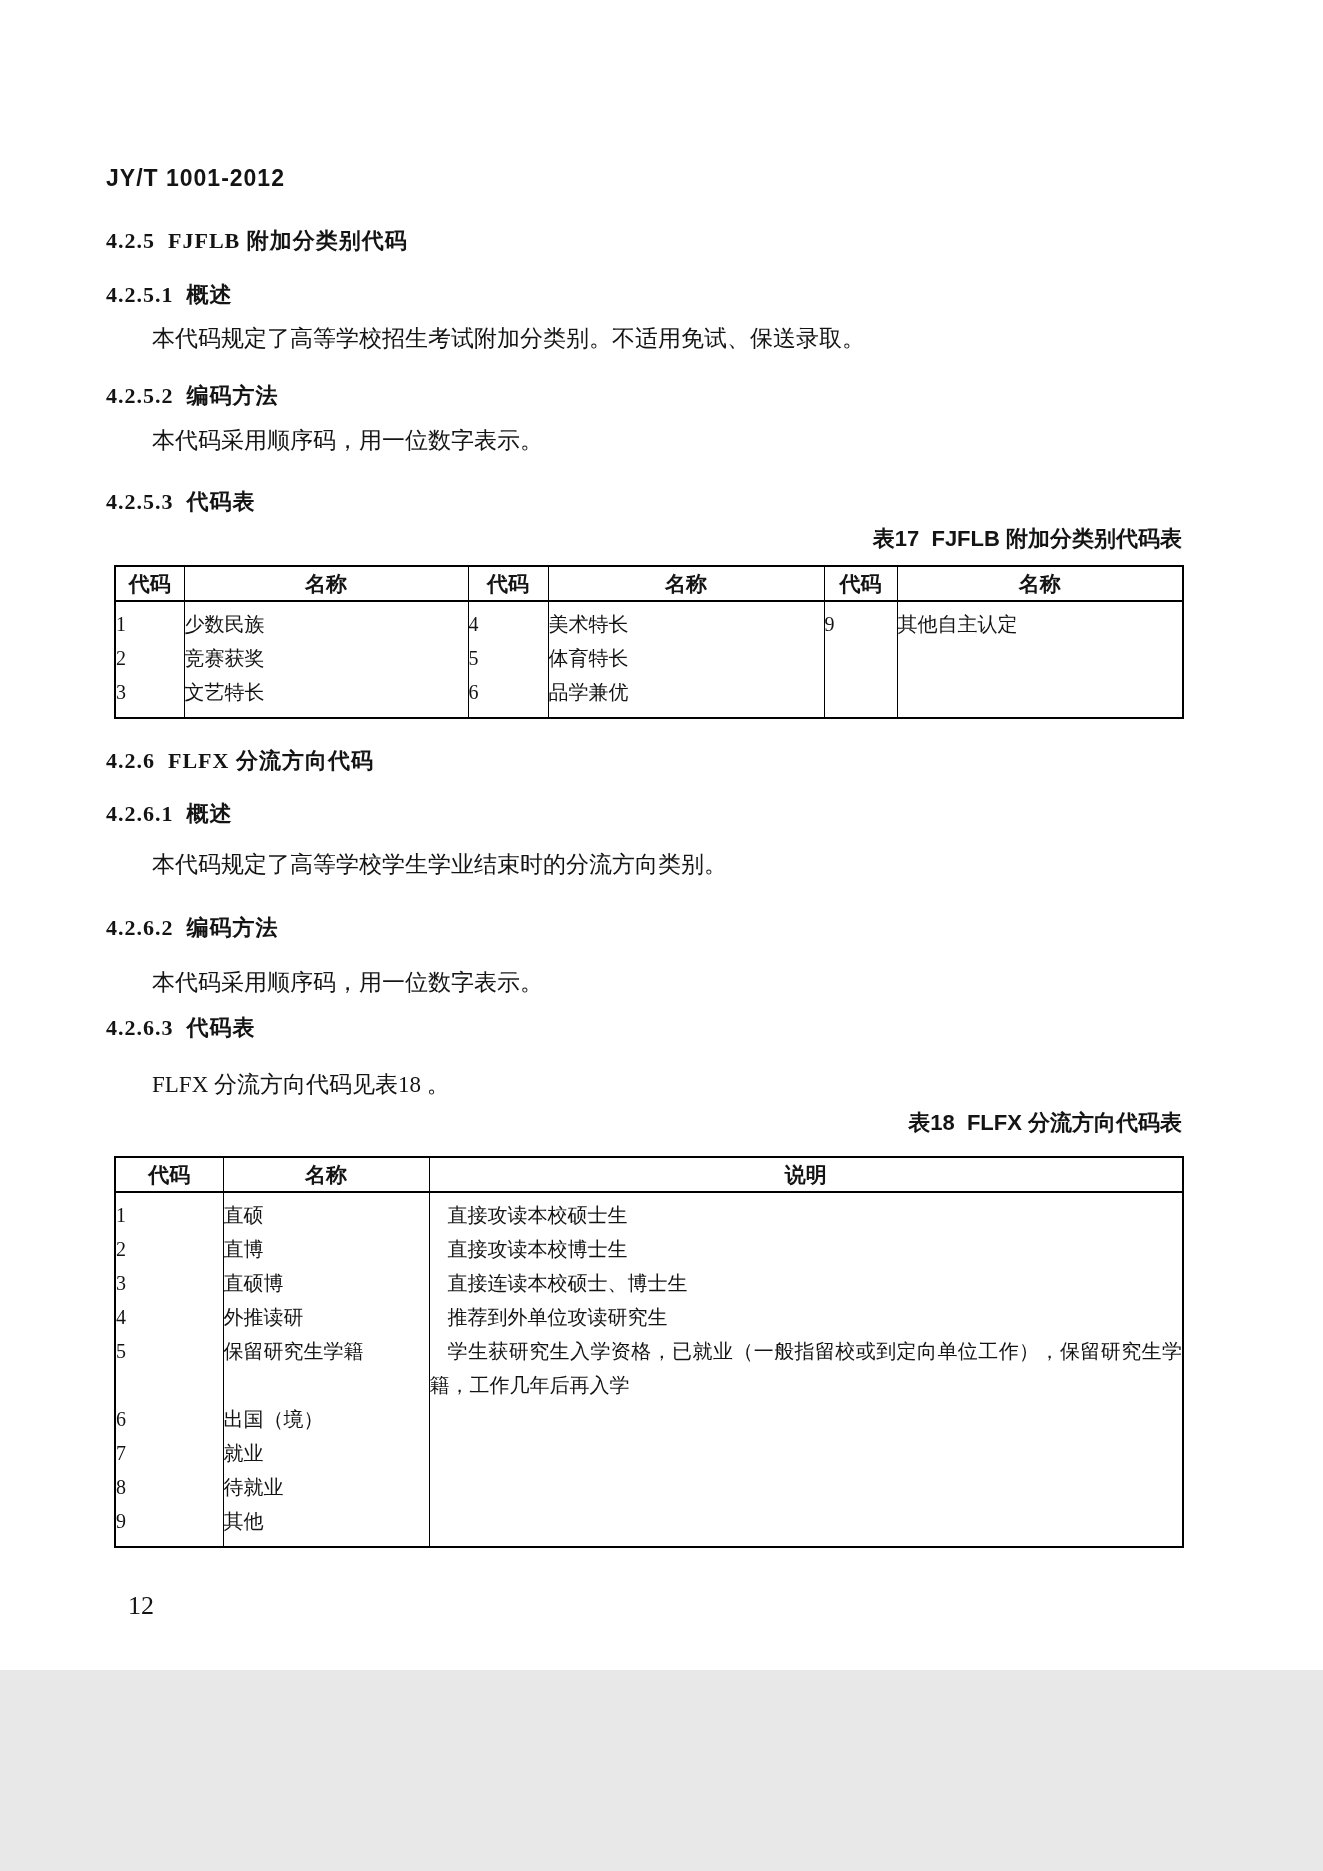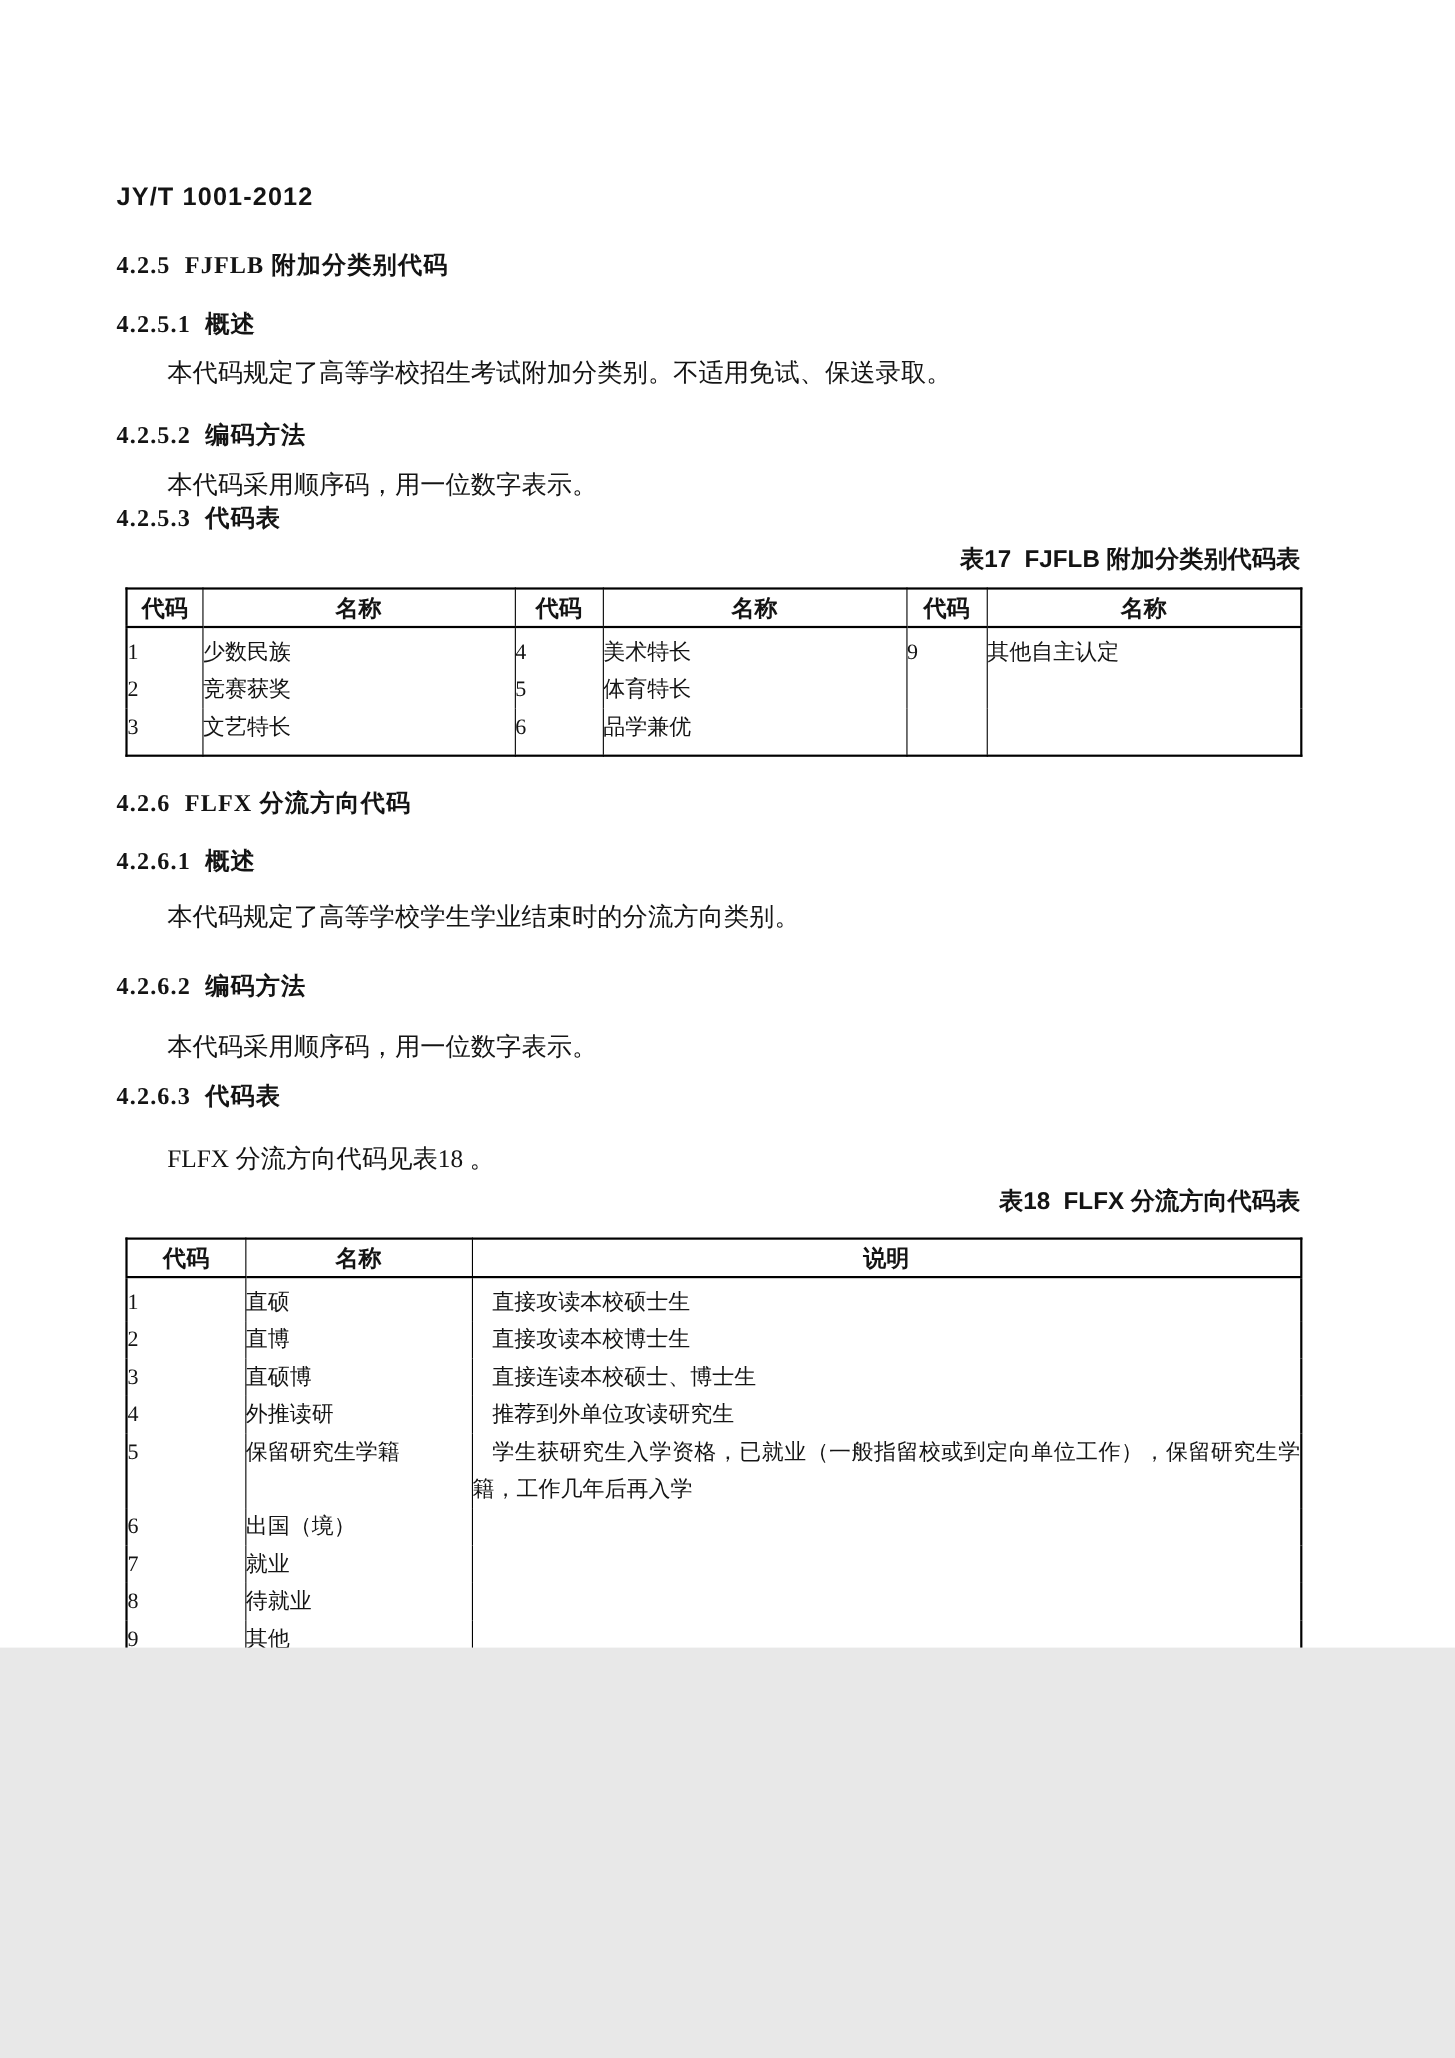--- a/index.html
+++ b/index.html
@@ -1,18 +1,18 @@
 <!DOCTYPE html>
 <html><head>
 <meta charset="utf-8">
 <style>
   html,body { margin:0; padding:0; background:#e8e8e8; }
   .page {
     position: relative;
-    width: 1323px; height: 1498px;
+    width: 1323px; height: 1670px;
     margin: 0 auto;
     background: #ffffff;
     box-sizing: border-box;
     padding: 165px 115px 0 106px;
     color: #141414;
     font-family: "Liberation Serif", "DejaVu Serif", serif;
     overflow: hidden;
   }
   .doc-number {
     font-family: "Liberation Sans", "DejaVu Sans", sans-serif;
@@ -82,21 +82,21 @@
     font-size: 26px; line-height: 26px;
     margin-top: 45px;
     margin-left: 22px;
   }
   
   .m-h4251 { margin-top: 28px; }
   .m-p1   { margin-top: 14px; }
   .m-p2   { margin-top: 0px; }
   .m-h4252{ margin-top: 27px; }
   .m-p3   { margin-top: 15px; }
-  .m-h4253{ }
+  .m-h4253{ margin-top: 31px; }
   .m-p4   { margin-top: 28px; }
   .m-cap17{ margin-top: 11px; }
   .m-h426 { margin-top: 29px; }
   .m-h4261{ margin-top: 27px; }
   .m-p5   { margin-top: 21px; }
   .m-h4262{ margin-top: 33px; }
   .m-p6   { margin-top: 25px; }
   .m-h4263{ margin-top: 15px; }
   .m-p7   { margin-top: 27px; }
   .m-cap18{ margin-top: 8px; }

